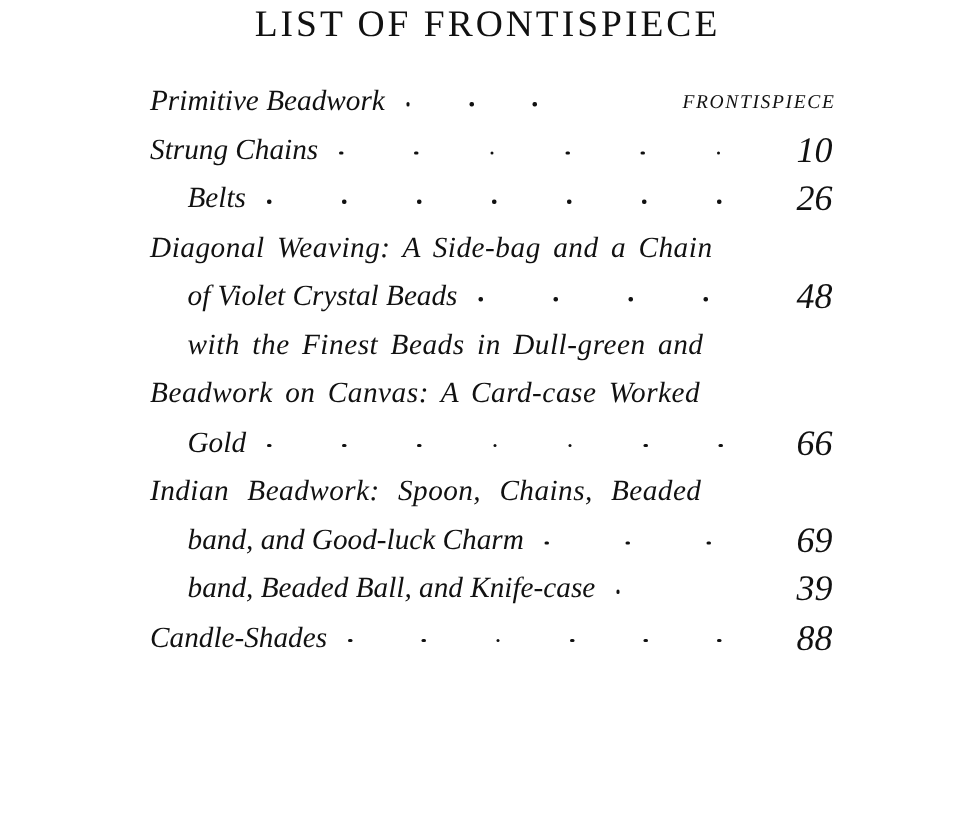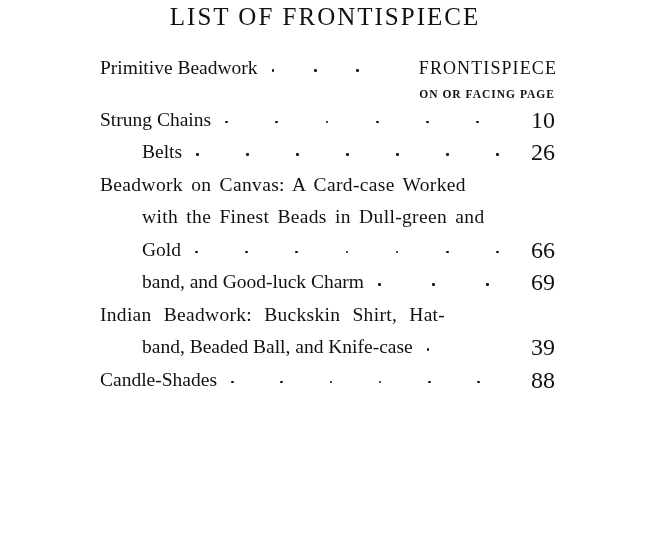--- a/index.html
+++ b/index.html
@@ -49,30 +49,31 @@
   .entry {
     position: relative;
   }
 
   .line {
     position: relative;
     height: 32.5px;
     line-height: 32.5px;
     font-size: 19.5px;
     white-space: nowrap;
+    font-style: italic;
   }
 
   .line .txt {
     display: inline-block;
     vertical-align: baseline;
   }
 
   
   .line.indent .txt {
-    margin-left: 42px;
+    margin-left: 25px;
   }
 
   
   .line.spread .txt {
     letter-spacing: 0.35px;
     word-spacing: 3px;
   }
   .line.spread2 .txt {
     letter-spacing: 0.3px;
     word-spacing: 7px;
@@ -103,21 +104,21 @@
     text-align: right;
     font-size: 24px;
     line-height: 32.5px;
   }
 
   
   .frontis {
     position: absolute;
     right: -2px;
     top: 0;
-    font-size: 18px;
+    font-size: 13px;
     line-height: 32.5px;
     letter-spacing: 1.1px;
     white-space: nowrap;
   }
 
   .facing-note {
     position: relative;
     height: 19px;
     line-height: 19px;
     text-align: right;
@@ -132,37 +133,40 @@
 <body>
 
 <div class="page">
 
   <div class="page-title">LIST OF FRONTISPIECE</div>
 
   <div class="toc">
       <div class="entry">
         <div class="line"><span class="txt">Primitive Beadwork</span><span class="leaders"><span class="dot" style="margin-left: 14px;"></span><span class="dot" style="margin-left: 39.8px;"></span><span class="dot" style="margin-left: 39.8px;"></span></span><span class="frontis">FRONTISPIECE</span></div>
       </div>
-      <div class="facing-note">ON OR FACING PAGE</div>
       <div class="entry">
         <div class="line"><span class="txt">Strung Chains</span><span class="leaders"><span class="dot" style="margin-left: 14px;"></span><span class="dot" style="margin-left: 47.7px;"></span><span class="dot" style="margin-left: 47.7px;"></span><span class="dot" style="margin-left: 47.7px;"></span><span class="dot" style="margin-left: 47.7px;"></span><span class="dot" style="margin-left: 47.7px;"></span></span><span class="pagenum">10</span></div>
       </div>
       <div class="entry">
         <div class="line indent"><span class="txt">Belts</span><span class="leaders"><span class="dot" style="margin-left: 14px;"></span><span class="dot" style="margin-left: 47.4px;"></span><span class="dot" style="margin-left: 47.4px;"></span><span class="dot" style="margin-left: 47.4px;"></span><span class="dot" style="margin-left: 47.4px;"></span><span class="dot" style="margin-left: 47.4px;"></span><span class="dot" style="margin-left: 47.4px;"></span></span><span class="pagenum">26</span></div>
       </div>
       <div class="entry">
+        <div class="line spread"><span class="txt">Diagonal Weaving:  A Side-bag and a Chain</span></div>
+        <div class="line indent"><span class="txt">of Violet Crystal Beads</span><span class="leaders"><span class="dot" style="margin-left: 14px;"></span><span class="dot" style="margin-left: 47.5px;"></span><span class="dot" style="margin-left: 47.5px;"></span><span class="dot" style="margin-left: 47.5px;"></span></span><span class="pagenum">48</span></div>
+      </div>
+      <div class="entry">
+        <div class="line indent spread"><span class="txt">with the Finest Beads in Dull-green and</span></div>
         <div class="line spread"><span class="txt">Beadwork on Canvas:  A Card-case Worked</span></div>
-        <div class="line indent spread"><span class="txt">with the Finest Beads in Dull-green and</span></div>
         <div class="line indent"><span class="txt">Gold</span><span class="leaders"><span class="dot" style="margin-left: 14px;"></span><span class="dot" style="margin-left: 47.6px;"></span><span class="dot" style="margin-left: 47.6px;"></span><span class="dot" style="margin-left: 47.6px;"></span><span class="dot" style="margin-left: 47.6px;"></span><span class="dot" style="margin-left: 47.6px;"></span><span class="dot" style="margin-left: 47.6px;"></span></span><span class="pagenum">66</span></div>
       </div>
       <div class="entry">
+        <div class="line spread2"><span class="txt">Indian Beadwork:  Spoon, Chains, Beaded</span></div>
         <div class="line indent"><span class="txt">band, and Good-luck Charm</span><span class="leaders"><span class="dot" style="margin-left: 14px;"></span><span class="dot" style="margin-left: 51.4px;"></span><span class="dot" style="margin-left: 51.4px;"></span></span><span class="pagenum">69</span></div>
       </div>
       <div class="entry">
-        <div class="line spread2"><span class="txt">Indian Beadwork:  Buckskin Shirt, Hat-</span></div>
         <div class="line indent"><span class="txt">band, Beaded Ball, and Knife-case</span><span class="leaders"><span class="dot" style="margin-left: 14px;"></span></span><span class="pagenum">39</span></div>
       </div>
       <div class="entry">
         <div class="line"><span class="txt">Candle-Shades</span><span class="leaders"><span class="dot" style="margin-left: 14px;"></span><span class="dot" style="margin-left: 46.7px;"></span><span class="dot" style="margin-left: 46.7px;"></span><span class="dot" style="margin-left: 46.7px;"></span><span class="dot" style="margin-left: 46.7px;"></span><span class="dot" style="margin-left: 46.7px;"></span></span><span class="pagenum">88</span></div>
       </div>
     </div>
 
 </div>
 
 </body></html>

